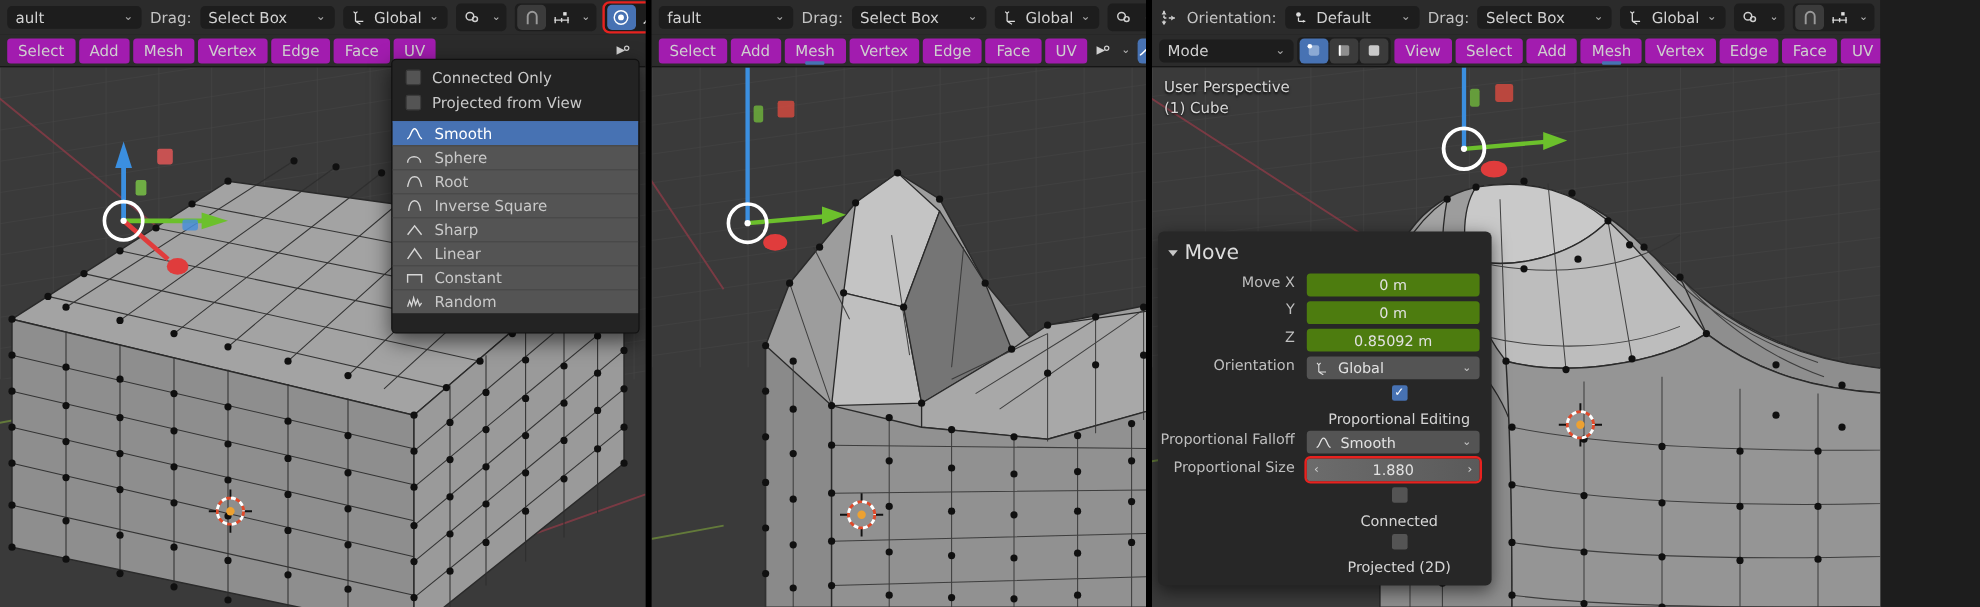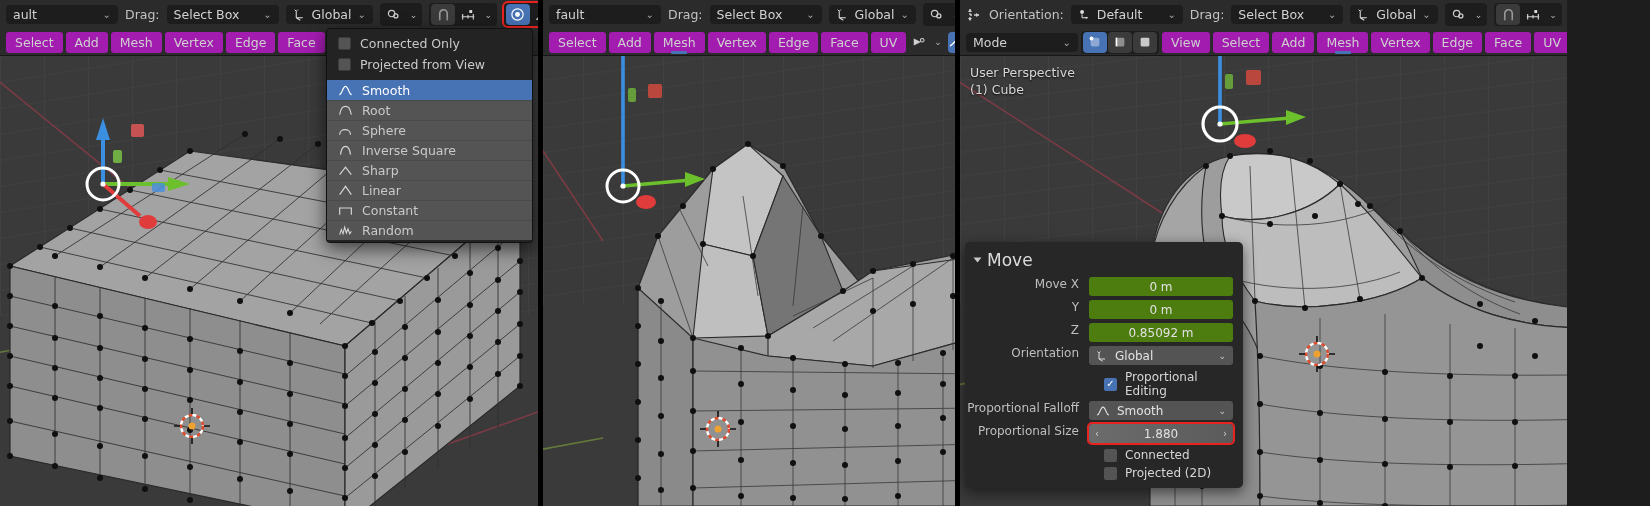--- a/index.html
+++ b/index.html
@@ -57,24 +57,24 @@
        background:#3a3a3a; overflow:hidden; }
   .p1 .vp{ top:56px; }
   .p2 .vp{ top:56px; }
   .p3 .vp{ top:56px; }
 
   .vptext{ position:absolute; left:10px; top:8px; color:#d8d8d8;
            font-size:12.5px; line-height:17px; z-index:3;
            text-shadow:0 1px 2px rgba(0,0,0,.85); pointer-events:none; }
 
   
-  .ddwrap{ position:absolute; left:326px; top:28px; width:207px;
+  .ddwrap{ position:absolute; left:326px; top:49px; width:207px;
            background:#232323; border:1px solid #111; border-radius:4px;
            box-shadow:0 6px 18px rgba(0,0,0,.6); z-index:40; overflow:hidden;
-           padding:4px 0 2px; }
+           padding:4px 0 16px; }
   .ddchk{ display:flex; align-items:center; gap:9px; padding:3px 9px 3px 11px;
           color:#c9c9c9; font-size:12.5px; }
   .ddchk .box{ width:13px; height:13px; background:#545454; border-radius:2px;
                border:1px solid #3b3b3b; flex:none; }
   .ddsep{ height:5px; }
   .ddrow{ display:flex; align-items:center; gap:9px; height:20px;
           padding:0 9px 0 11px; color:#c9c9c9; font-size:12.5px;
           background:#545454; border-top:1px solid #4a4a4a; }
   .ddrow.sel{ background:#4772b3; color:#fff; border-top-color:#4772b3; }
   .ddrow svg{ flex:none; }
@@ -93,21 +93,21 @@
             display:flex; align-items:center; justify-content:center;
             color:#e2e2e2; font-size:12px; position:relative; }
   .opfield.sel{ background:linear-gradient(to right,#6c6c6c,#5a5a5a); }
   .opdrop{ flex:1; height:19px; background:#545454; border-radius:3px;
            display:flex; align-items:center; gap:7px; padding:0 7px;
            color:#e2e2e2; font-size:12px; }
   .opdrop .cv{ margin-left:auto; font-size:9px; opacity:.8; }
   .arrw{ position:absolute; font-size:10px; color:#cfcfcf; }
   .arrw.l{ left:6px; } .arrw.r{ right:6px; }
   .opcheck{ display:flex; align-items:center; gap:8px;
-            margin-left:124px; padding:2px 15px; color:#d6d6d6; font-size:12px; }
+            margin-left:124px; padding:2px 15px; color:#d6d6d6; font-size:12px;flex-direction:column; }
   .cbox{ width:13px; height:13px; border-radius:2px; background:#545454;
          flex:none; display:flex; align-items:center; justify-content:center; }
   .cbox.on{ background:#4772b3; }
   .cbox.on:after{ content:"✓"; color:#fff; font-size:10px; line-height:1; }
   .optri{ width:0;height:0;border-left:5px solid #c8c8c8;
           border-top:4px solid transparent;border-bottom:4px solid transparent;
           transform:rotate(90deg); }
 
   .opredwrap{ position:relative; }
 </style>
@@ -367,29 +367,29 @@
       <div class="ddsep"></div>
 
       <div class="ddrow sel">
         <svg width="15" height="13" viewBox="0 0 18 14">
           <path d="M1.5 12 C5 12 5.5 2 9 2 C12.5 2 13 12 16.5 12" stroke="#fff" stroke-width="1.4" fill="none"></path>
           </svg>
         <span>Smooth</span>
       </div>
       <div class="ddrow">
         <svg width="15" height="13" viewBox="0 0 18 14">
-          <path d="M2 12 C4 3 6 2 9 2 C12 2 14 3 16 12" stroke="#d6d6d6" stroke-width="1.4" fill="none"></path>
-          </svg>
-        <span>Root</span>
+          <path d="M2 12 C2 4 15 4 15 12" stroke="#d6d6d6" stroke-width="1.4" fill="none"></path>
+          </svg>
+        <span>Sphere</span>
       </div>
       <div class="ddrow">
         <svg width="15" height="13" viewBox="0 0 18 14">
-          <path d="M2 12 C2 4 15 4 15 12" stroke="#d6d6d6" stroke-width="1.4" fill="none"></path>
-          </svg>
-        <span>Sphere</span>
+          <path d="M2 12 C4 3 6 2 9 2 C12 2 14 3 16 12" stroke="#d6d6d6" stroke-width="1.4" fill="none"></path>
+          </svg>
+        <span>Root</span>
       </div>
       <div class="ddrow">
         <svg width="15" height="13" viewBox="0 0 18 14">
           <path d="M3 12 C4 4 6 2 9 2 C12 2 14 4 15 12" stroke="#d6d6d6" stroke-width="1.4" fill="none"></path>
           </svg>
         <span>Inverse Square</span>
       </div>
       <div class="ddrow">
         <svg width="15" height="13" viewBox="0 0 18 14">
           <path d="M2 12 L9 3 L16 12" stroke="#d6d6d6" stroke-width="1.4" fill="none"></path>

